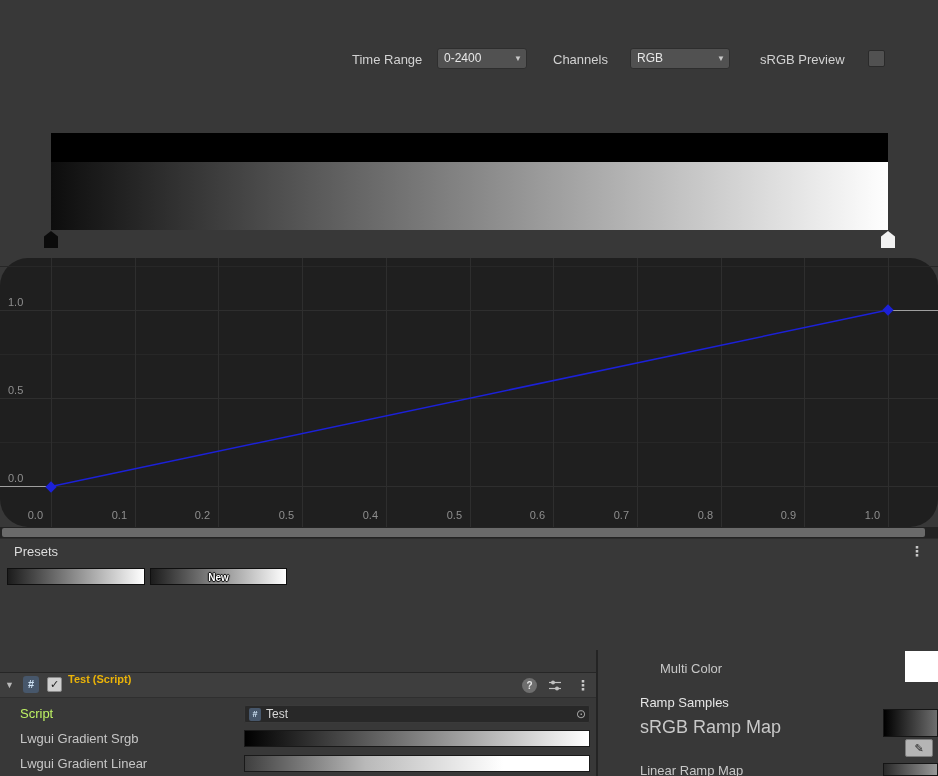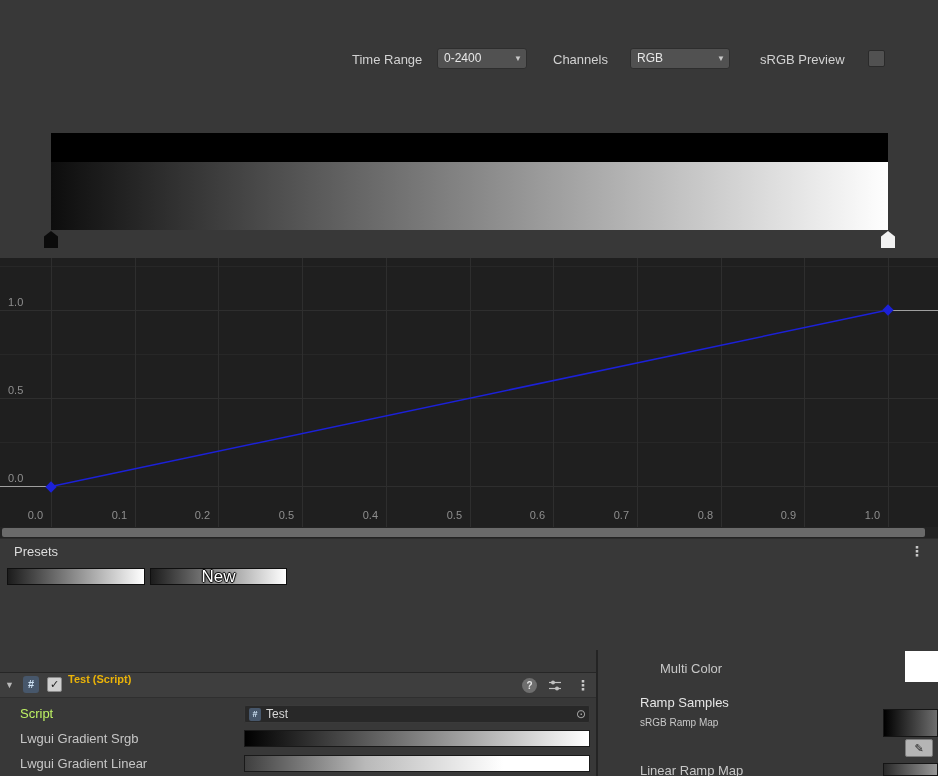--- a/index.html
+++ b/index.html
@@ -17,21 +17,21 @@
     padding:0 18px 0 6px; cursor:default;
   }
   .dd-arrow { position:absolute; right:4px; top:1px; font-size:8px; color:#c8c8c8; line-height:18px; }
   .checkbox { position:absolute; width:17px; height:17px; background:#515151; border:1px solid #2a2a2a; border-radius:2px; }
   .key-marker { position:absolute; width:14px; height:17px; clip-path:polygon(50% 0,100% 32%,100% 100%,0 100%,0 32%); }
   .ytick { position:absolute; left:8px; width:30px; font-size:11px; color:#8f8f8f; }
   .xtick { position:absolute; top:251px; width:36px; text-align:right; font-size:11px; color:#8f8f8f; }
   .curve-key { position:absolute; width:8px; height:8px; background:#2125c8; transform:rotate(45deg); }
   .preset-swatch { position:absolute; height:17px; background:linear-gradient(to right,#1c1c1c,#ffffff); border:1px solid #0f0f0f; }
   .new-label {
-    font-size:17px; font-weight:normal; color:#ffffff; line-height:15px;
+    font-size:10px; font-weight:bold; color:#ffffff; line-height:15px;
     text-shadow:-1px 0 1px #000,1px 0 1px #000,0 -1px 1px #000,0 1px 1px #000;
   }
   .script-badge {
     position:absolute; width:16px; height:17px; background:#47576b; border-radius:3px;
     color:#cfe3f5; font-size:11px; font-weight:bold; text-align:center; line-height:17px;
   }
   .inspector-toggle {
     position:absolute; width:15px; height:15px; background:#cfcfcf; border:1px solid #8a8a8a;
     border-radius:2px; color:#1b1b1b; font-size:11px; font-weight:bold; text-align:center; line-height:13px;
   }
@@ -63,21 +63,21 @@
   <span class="abs lbl" style="left:760px;top:52px;">sRGB Preview</span>
   <div class="checkbox" style="left:868px;top:50px;"></div>
 
   <div class="abs" style="left:51px;top:133px;width:837px;height:97px;">
     <div style="height:29px;background:#000000;"></div>
     <div style="height:68px;background:linear-gradient(to right,#0d0d0d,#ffffff);"></div>
   </div>
   <div class="key-marker" style="left:44px;top:231px;background:#0b0b0b;"></div>
   <div class="key-marker" style="left:881px;top:231px;background:#f2f2f2;"></div>
 
-  <div class="abs" style="left:0;top:258px;width:938px;height:269px;background:#1f1f1f;">
+  <div class="abs" style="left:0;top:258px;width:938px;height:269px;background:#1f1f1f;border-radius:28px;">
     <svg width="938" height="269" viewBox="0 0 938 269" style="position:absolute;left:0;top:0;">
       <g stroke="#272727" stroke-width="1">
         <line x1="0" y1="8.5" x2="938" y2="8.5"></line>
         <line x1="0" y1="96.5" x2="938" y2="96.5"></line>
         <line x1="0" y1="184.5" x2="938" y2="184.5"></line>
       </g>
       <g stroke="#2e2e2e" stroke-width="1">
         <line x1="51.5" y1="0" x2="51.5" y2="269"></line>
         <line x1="135.5" y1="0" x2="135.5" y2="269"></line>
         <line x1="218.5" y1="0" x2="218.5" y2="269"></line>
@@ -159,21 +159,21 @@
   <div class="abs" style="left:244px;top:730px;width:346px;height:17px;background:linear-gradient(to right,#000000,#ffffff);border:1px solid #191919;"></div>
 
   <span class="abs" style="left:20px;top:756px;font-size:13px;color:#c6c6c6;">Lwgui Gradient Linear</span>
   <div class="abs" style="left:244px;top:755px;width:346px;height:17px;background:linear-gradient(to right,#3f3f3f,#b9b9b9 35%,#ffffff 75%);border:1px solid #191919;"></div>
 
   <span class="abs" style="left:660px;top:661px;font-size:13px;color:#c8c8c8;">Multi Color</span>
   <div class="abs" style="left:905px;top:651px;width:33px;height:31px;background:#ffffff;"></div>
 
   <span class="abs" style="left:640px;top:695px;font-size:13px;font-weight:normal;color:#e6e6e6;">Ramp Samples</span>
 
-  <span class="abs" style="left:640px;top:717px;font-size:10px;color:#c8c8c8;">sRGB Ramp Map</span>
+  <span class="abs" style="left:640px;top:717px;font-size:18px;color:#c8c8c8;">sRGB Ramp Map</span>
   <div class="abs" style="left:883px;top:709px;width:55px;height:28px;background:linear-gradient(to right,#000000,#6e6e6e);border:1px solid #151515;"></div>
 
   <div class="abs" style="left:905px;top:739px;width:28px;height:18px;background:#b5b5b5;border:1px solid #7c7c7c;border-radius:2px;text-align:center;">
     <span style="font-size:11px;color:#222;line-height:16px;">✎</span>
   </div>
 
   <span class="abs" style="left:640px;top:763px;font-size:13px;color:#c8c8c8;">Linear Ramp Map</span>
   <div class="abs" style="left:883px;top:763px;width:55px;height:13px;background:linear-gradient(to right,#2a2a2a,#999999);border:1px solid #151515;"></div>
 
 </div>

